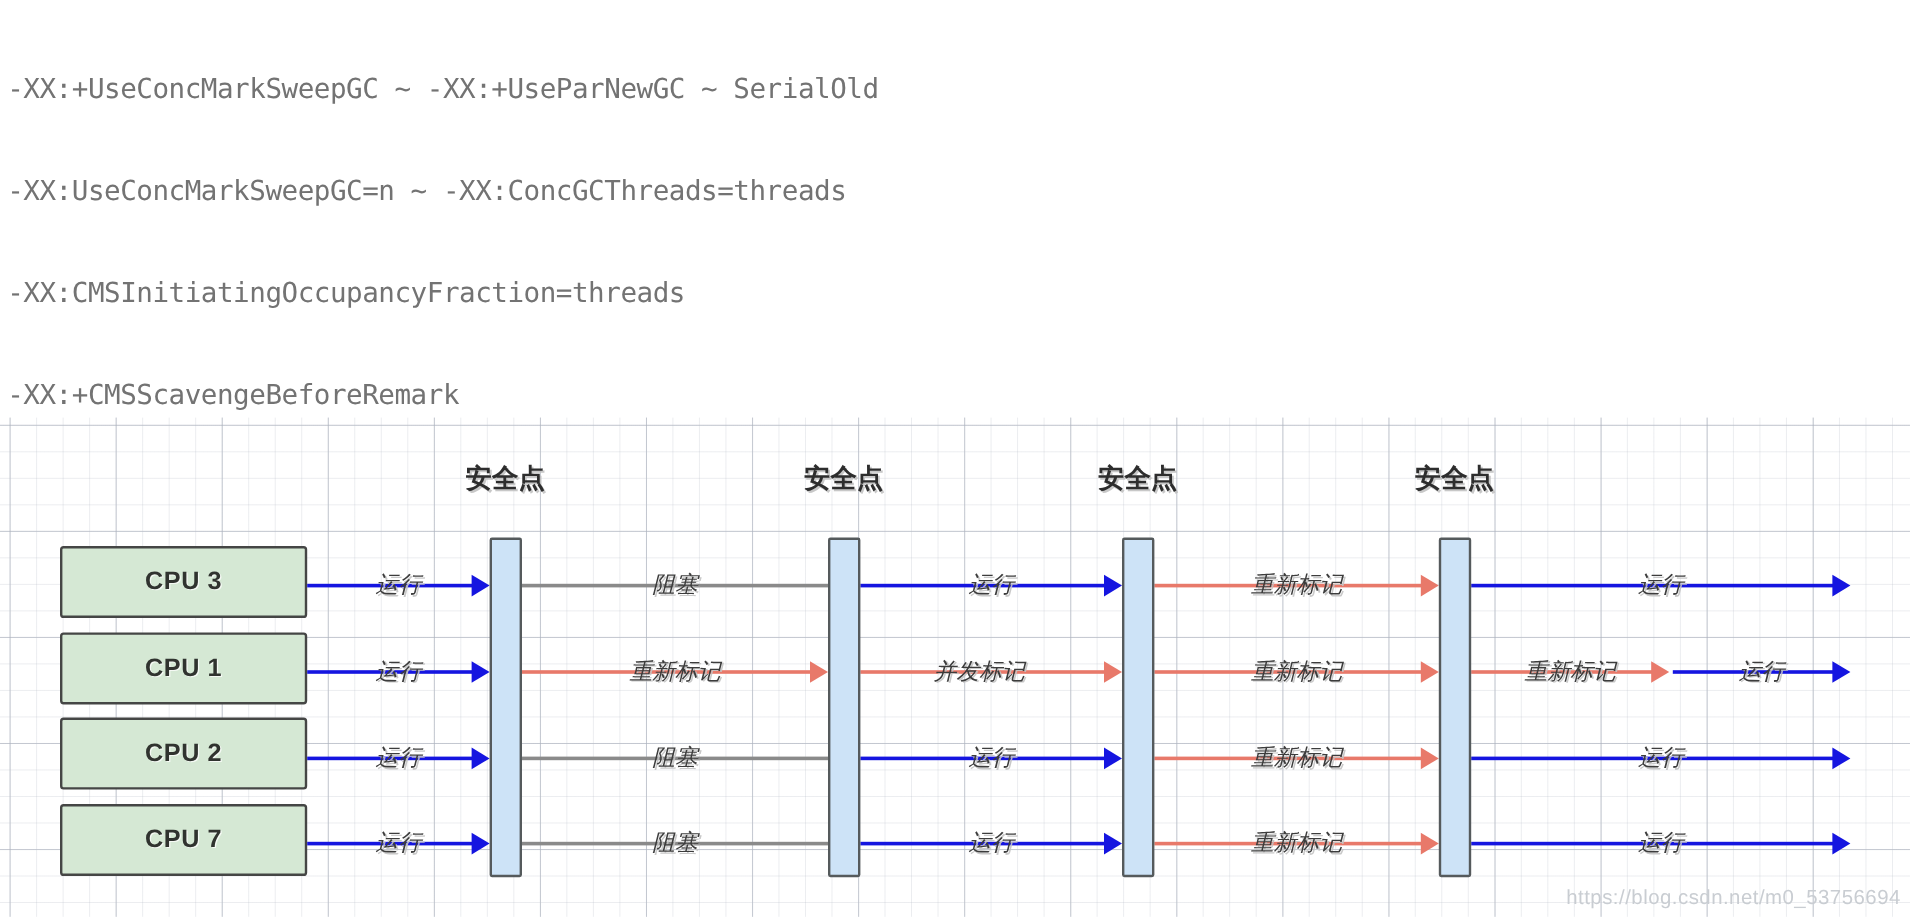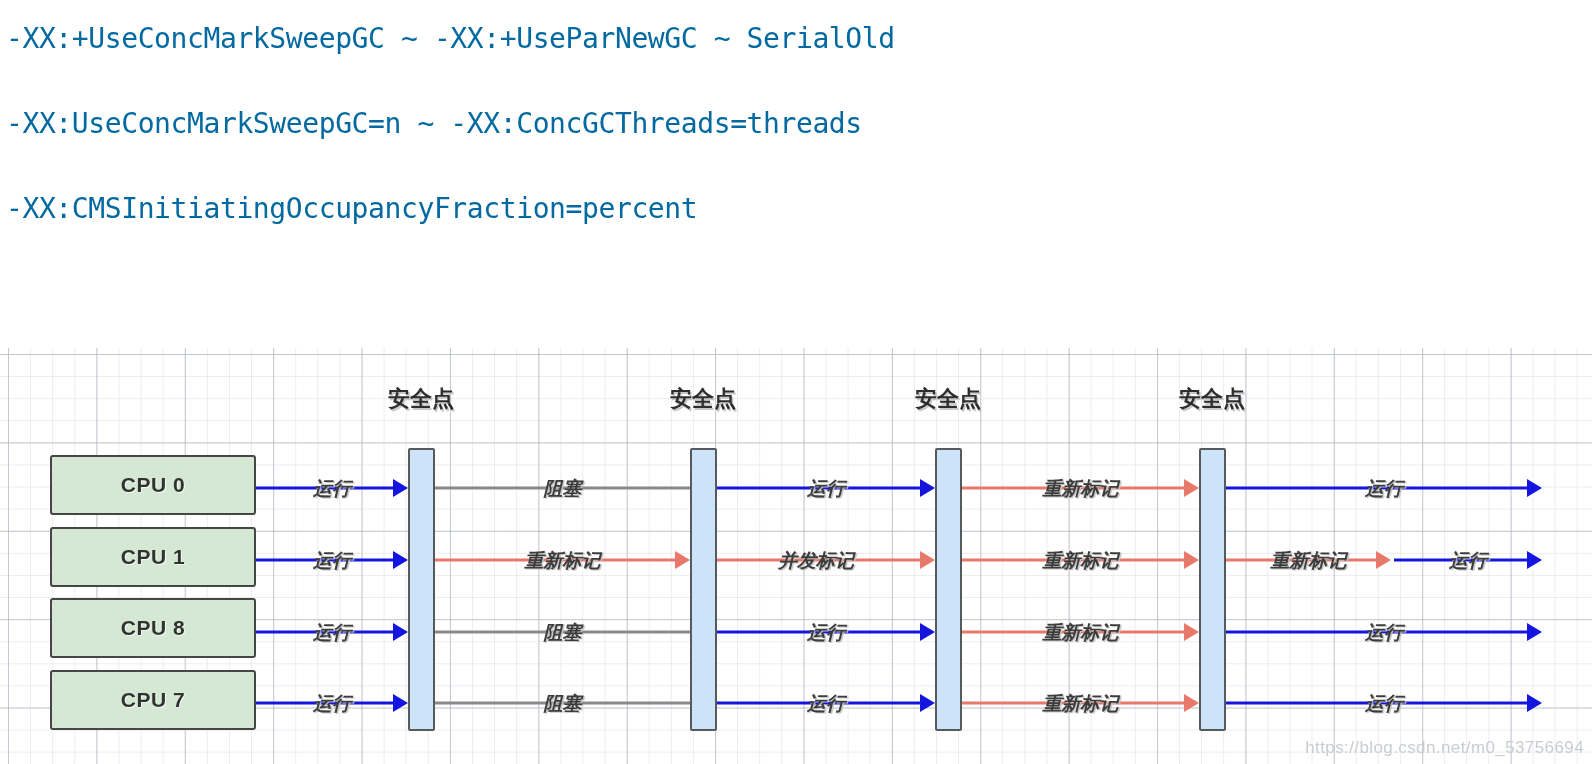--- a/index.html
+++ b/index.html
@@ -13,24 +13,25 @@
 
   
   #code-block{
     position:absolute; left:0; top:0; width:1592px; height:348px;
     background:#ffffff;
   }
   .code-line{
     position:absolute;
     left:6px;
     font-family:"DejaVu Sans Mono","Liberation Mono",monospace;
-    font-size:28px;
+    font-size:23px;
     letter-spacing:-0.4px;
-    color:#0369a1;
+    color:#737373;
     white-space:pre;
+    margin-top:40px;
   }
   .code-line.l0{ top:22px; }
   .code-line.l1{ top:107px; }
   .code-line.l2{ top:192px; }
   .code-line.l3{ top:277px; }
 
   
   #diagram{
     position:absolute; left:0; top:348px; width:1592px; height:416px;
     background-color:#ffffff;
@@ -97,21 +98,21 @@
     width:0;height:0;
     border-top:9px solid transparent;
     border-bottom:9px solid transparent;
     transform:translateY(-50%);
   }
   .seg .seg-label{
     position:absolute;
     top:0;
     transform:translate(-50%,-50%);
     font-size:19px;
-    font-weight:bold;
+    font-weight:normal;
     font-style:italic;
     white-space:nowrap;
     color:#3c3c3c;
     text-shadow:1.5px 1.5px 0 rgba(195,195,195,.9);
     padding:0 3px;
     line-height:1;
   }
 
   .c-blue  .line{ background:#1515e0; }
   .c-blue  .head{ border-left:15px solid #1515e0; }
@@ -128,28 +129,29 @@
     letter-spacing:.4px;
     white-space:nowrap;
   }
 </style>
 </head>
 <body>
 
 <div id="code-block">
   <div class="code-line l0">-XX:+UseConcMarkSweepGC ~ -XX:+UseParNewGC ~ SerialOld</div>
   <div class="code-line l1">-XX:UseConcMarkSweepGC=n ~ -XX:ConcGCThreads=threads</div>
-  <div class="code-line l2">-XX:CMSInitiatingOccupancyFraction=percent</div>
+  <div class="code-line l2">-XX:CMSInitiatingOccupancyFraction=threads</div>
+  <div class="code-line l3">-XX:+CMSScavengeBeforeRemark</div>
 </div>
 
 <div id="diagram">
   <div id="cpu-layer">
-      <div class="cpu-box" style="top: 107px;">CPU 0</div>
+      <div class="cpu-box" style="top: 107px;">CPU 3</div>
       <div class="cpu-box" style="top: 179px;">CPU 1</div>
-      <div class="cpu-box" style="top: 250px;">CPU 8</div>
+      <div class="cpu-box" style="top: 250px;">CPU 2</div>
       <div class="cpu-box" style="top: 322px;">CPU 7</div>
     </div>
   <div id="segment-layer">
       <div class="seg c-blue" style="left: 256px; top: 140px; width: 152px;">
         <div class="line" style="width: 138px;"></div>
         <div class="head" style="left: 137px;"></div>
         <div class="seg-label" style="left: 76px;">运行</div>
       </div>
       <div class="seg c-gray" style="left: 435px; top: 140px; width: 255px;">
         <div class="line" style="width: 255px;"></div>

